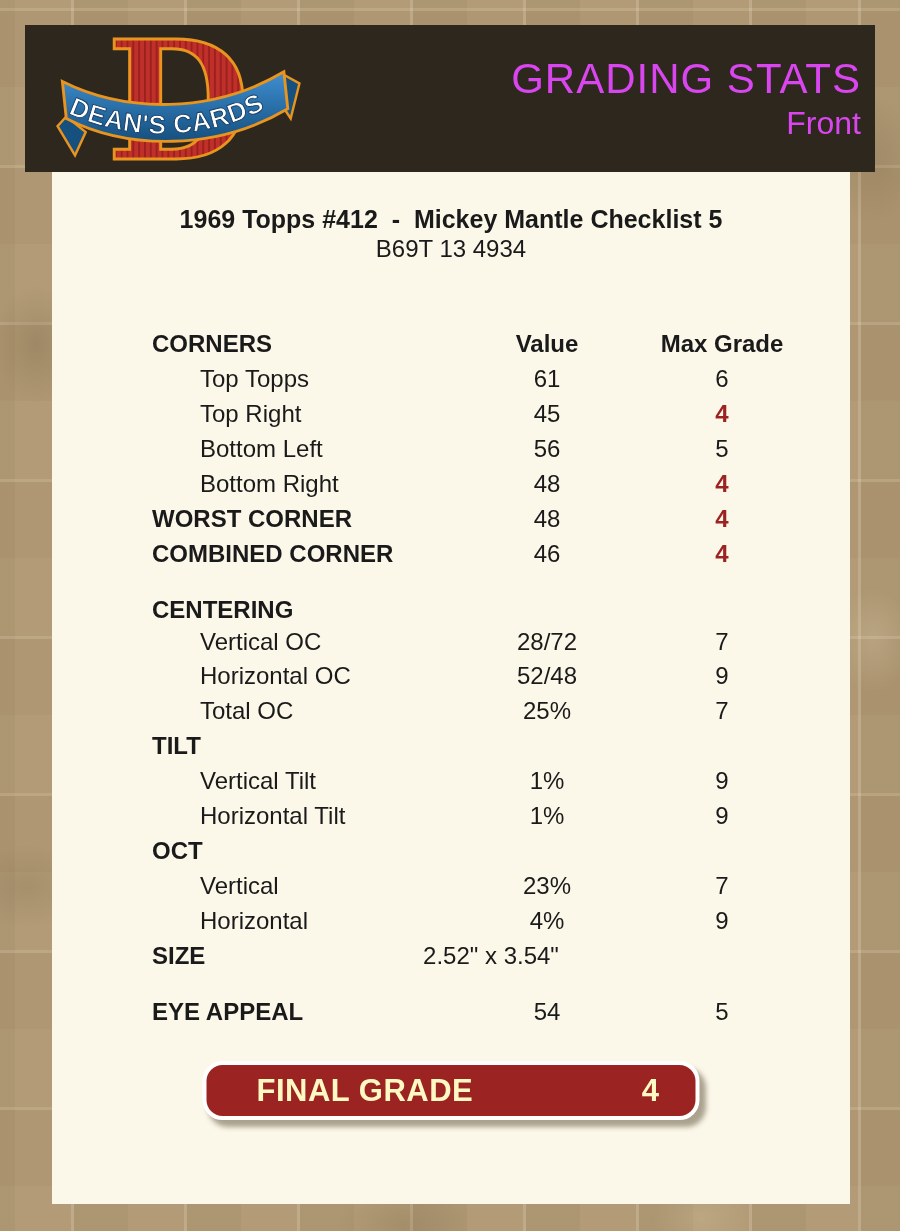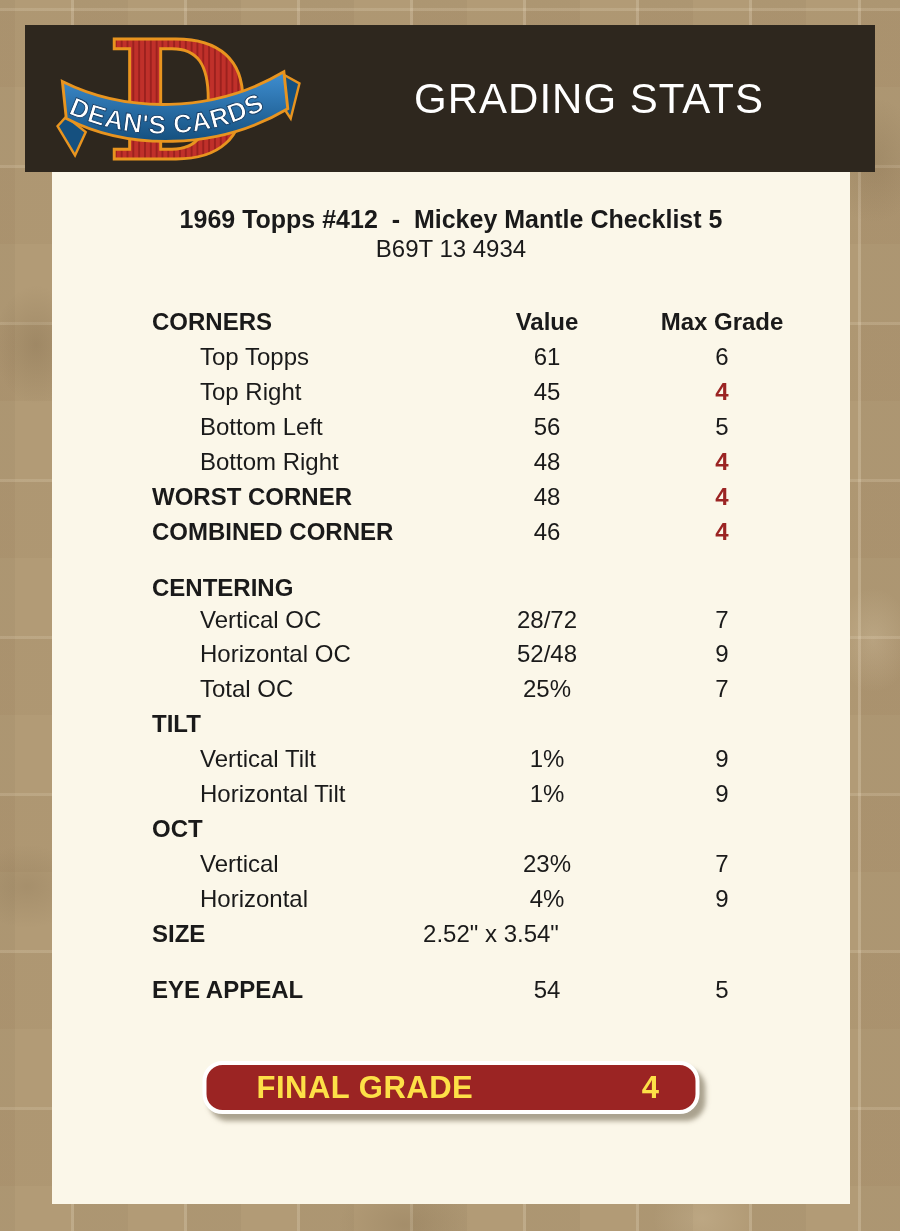--- a/index.html
+++ b/index.html
@@ -30,53 +30,53 @@
       radial-gradient(ellipse 95px 65px at 45% 99.5%, rgba(97,76,48,0.17), rgba(0,0,0,0) 70%),
       radial-gradient(ellipse 70px 60px at 78% 99%, rgba(235,220,190,0.18), rgba(0,0,0,0) 70%);
   }
 
   .header {
     position:absolute; left:25px; top:25px; width:850px; height:147px;
     background:var(--header-bg, #2e271e);
     display:flex; align-items:center;
   }
   .logo { width:250px; height:136px; margin-left:28px; flex:0 0 auto; }
-  .header-text { flex:1; text-align:center; color:#ffffff; }
+  .header-text { flex:1; text-align:right; color:#d946ef; padding-right:14px; }
   .header-title { font-size:42px; letter-spacing:1px; line-height:48px; }
   .header-subtitle { font-size:32px; line-height:40px; }
 
   .panel {
     position:absolute; left:52px; top:172px; width:798px; height:1032px;
     background:var(--panel-bg, #fbf7e9);
     color:#1a1a1a;
   }
   .card-title { margin-top:32px; text-align:center; font-size:25px; font-weight:bold; line-height:30px; }
   .card-serial { text-align:center; font-size:24px; line-height:30px; }
 
-  .stats-table { margin:41px 0 0 100px; width:670px; font-size:24px; }
+  .stats-table { margin:63px 0 0 100px; width:670px; font-size:24px; }
   .row { display:flex; align-items:center; height:34.9px; }
   .row.gap-before { margin-top:18px;align-items:flex-end; }
   .cell { display:block; }
   .cell.label { width:320px; text-align:left; }
   .cell.label.indent { padding-left:48px; }
   .cell.value { width:150px; text-align:center; }
   .cell.max { width:200px; text-align:center; }
   .bold { font-weight:bold; }
   .red { color:var(--accent-red, #9b2423); font-weight:bold; }
   .size-value { position:relative; left:-56px; }
 
   .final-grade-button {
     position:absolute; top:889px; left:50%; transform:translateX(-50%);
-    width:497px; height:53px;
+    width:497px; height:59px;
     background:var(--accent-red, #9b2423);
     border:4px solid #ffffff; border-radius:20px;
     box-shadow:6px 7px 5px rgba(104,92,70,0.55);
     display:flex; align-items:center; justify-content:space-between;
     padding:0 36px 0 50px;
-    color:#fde047; font-size:31px; font-weight:bold; letter-spacing:0.5px;
+    color:#fef9c3; font-size:31px; font-weight:bold; letter-spacing:0.5px;
     cursor:pointer;
   }
 </style>
 </head>
 <body>
 
 <div class="bg-pattern"></div>
 <div class="bg-blobs"></div>
 
 <div class="header">
@@ -95,20 +95,21 @@
     <text x="125" y="132" text-anchor="middle" font-family="'DejaVu Serif', serif" font-size="170" font-weight="bold" fill="url(#dstripes)" stroke="#e8941f" stroke-width="3">D</text>
     <path d="M 10,88 L 1,98 L 19,128 L 30,104 Z" fill="#15507f" stroke="#e8941f" stroke-width="2.5"></path>
     <path d="M 232,44 L 250,54 L 241,90 L 233,78 Z" fill="#15507f" stroke="#e8941f" stroke-width="2.5"></path>
     <path d="M 6,52 C 70,84 160,86 234,42 L 238,80 C 164,124 72,122 10,90 Z" fill="url(#bluegrad)" stroke="#e8941f" stroke-width="3"></path>
     <text font-family="'Liberation Sans', sans-serif" font-size="27" font-weight="bold" fill="#ffffff" stroke="#123a63" stroke-width="0.9" letter-spacing="0.5">
       <textPath href="#ribbonCurve" startOffset="2">DEAN'S CARDS</textPath>
     </text>
   </svg>
   <div class="header-text">
     <div class="header-title">GRADING STATS</div>
+    <div class="header-subtitle">Front</div>
   </div>
 </div>
 
 <div class="panel">
   <div class="card-title">1969 Topps #412&nbsp; - &nbsp;Mickey Mantle Checklist 5</div>
   <div class="card-serial">B69T 13 4934</div>
 
   <div class="stats-table" id="stats-table">
       <div class="row">
         <span class="cell label bold">CORNERS</span>

